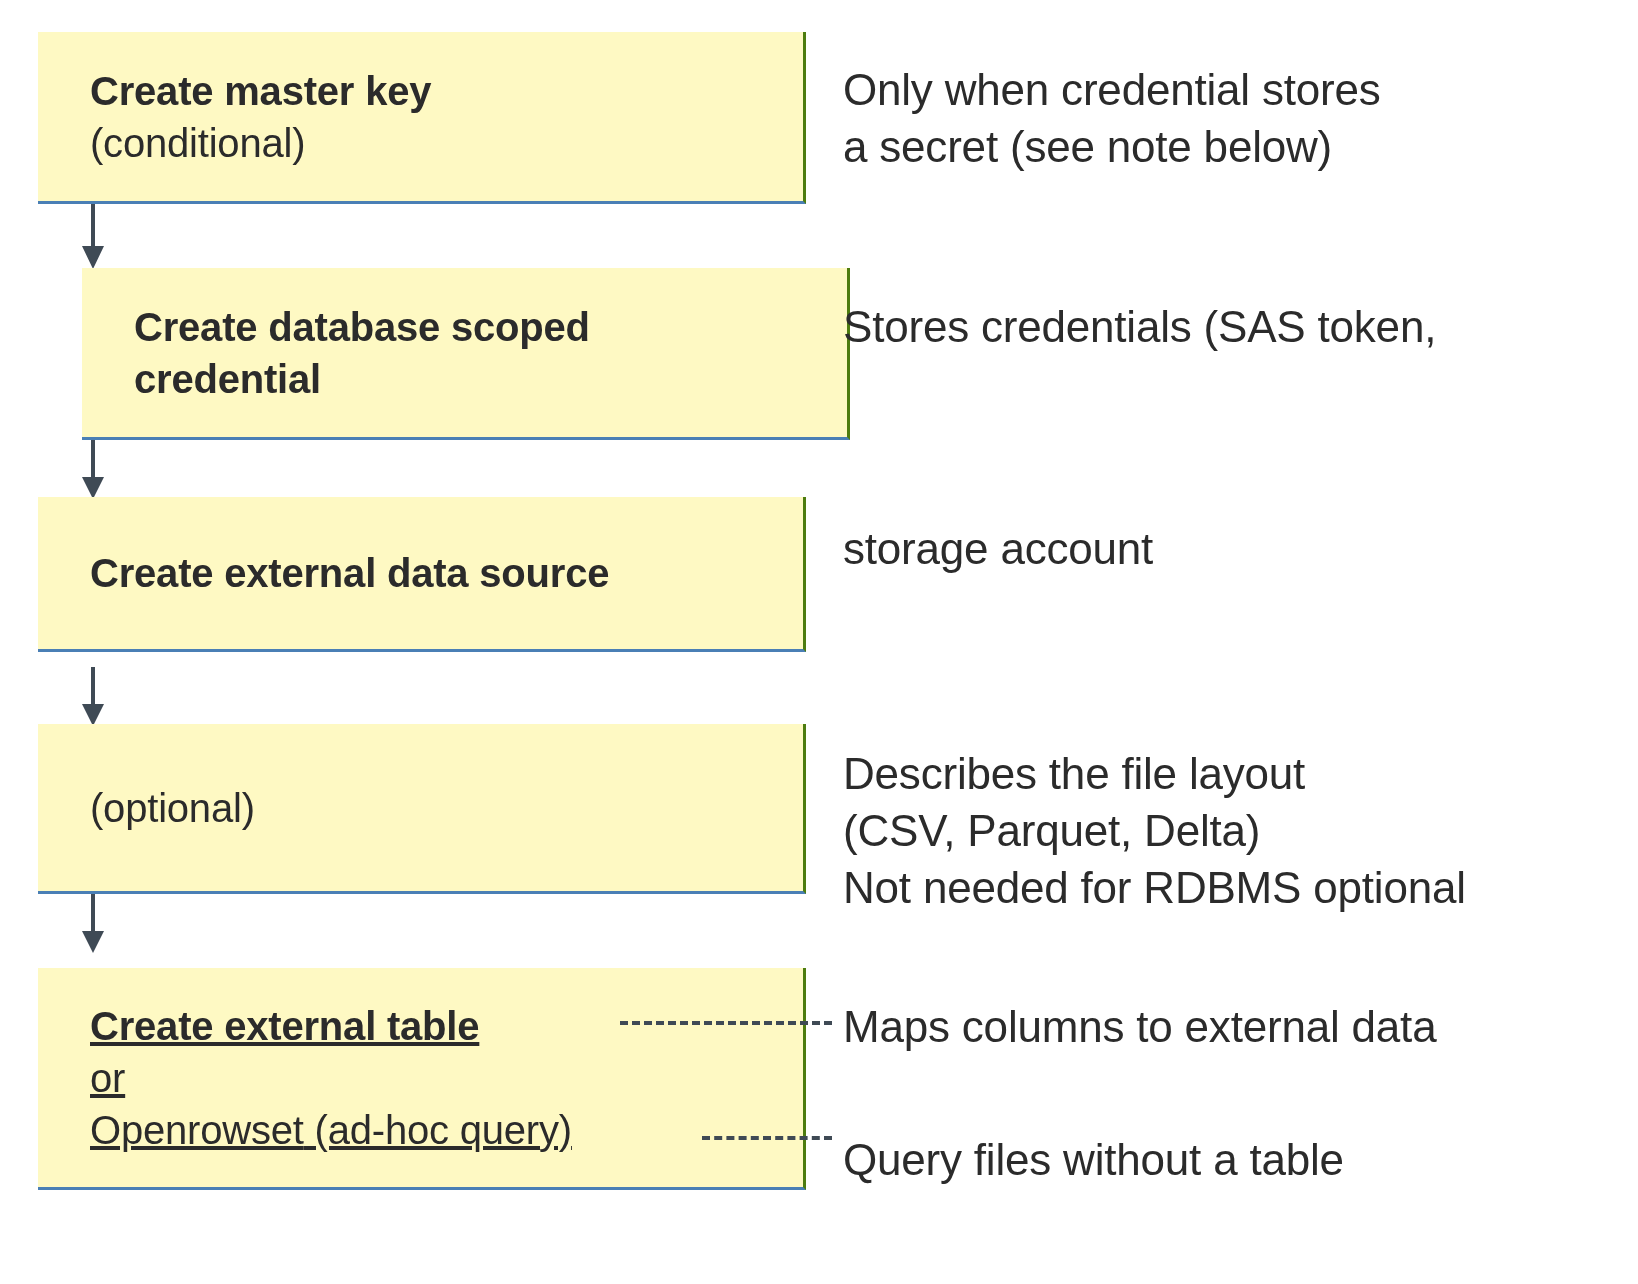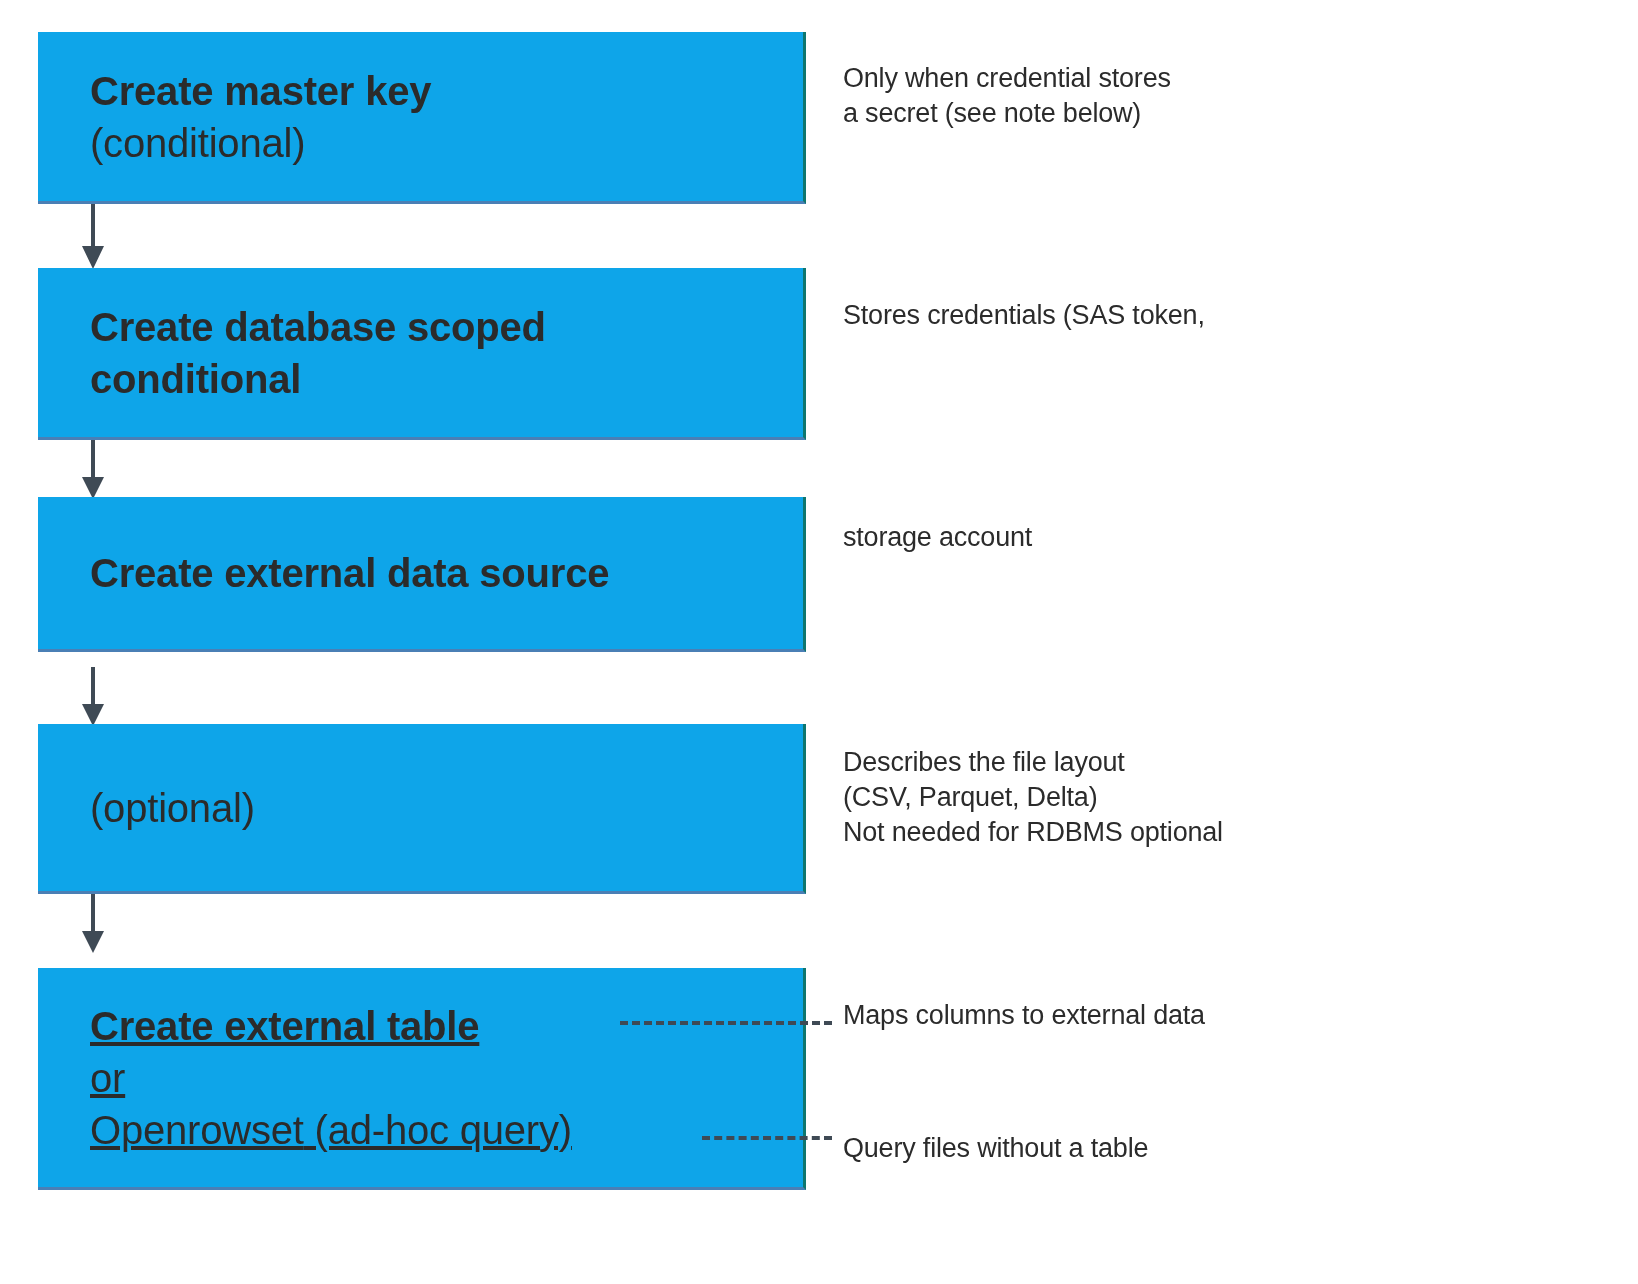--- a/index.html
+++ b/index.html
@@ -28,22 +28,22 @@
     position: absolute;
     left: 0;
     width: 1638px;
   }
 
   .box {
     position: absolute;
     left: 38px;
     width: 768px;
     box-sizing: border-box;
-    background: #0ea5e9;
-    border-right: 3px solid #0f766e;
+    background: #fef9c3;
+    border-right: 3px solid #4d7c0f;
     border-bottom: 3px solid #4a7fb5;
     display: flex;
     flex-direction: column;
     justify-content: center;
   }
 
   .box-inner {
     padding-left: 52px;
     padding-right: 14px;
   }
@@ -56,21 +56,21 @@
   }
   .ln.b { font-weight: bold; }
 
   
   .note {
     position: absolute;
     left: 843px;
     width: 780px;
   }
   .note .nl {
-    font-size: 27px;
+    font-size: 44px;
     line-height: 1.30;
     white-space: nowrap;
     letter-spacing: -0.2px;
   }
 
   
   .arrow {
     position: absolute;
     left: 76px;
     width: 34px;
@@ -102,24 +102,24 @@
     </div>
   </div>
 
   <div class="arrow" style="top:204px;">
     <svg width="34" height="66" viewBox="0 0 34 66">
       <path d="M15 0 L15 42 L6 42 L17 65 L28 42 L19 42 L19 0 Z" fill="#3f4a55"></path>
     </svg>
   </div>
 
   <div class="row">
-    <div class="box" style="top:268px; height:172px;">
+    <div class="box" style="top:268px; height:172px;margin-left:44px;">
       <div class="box-inner">
         <div class="ln b">Create database scoped</div>
-        <div class="ln b">conditional</div>
+        <div class="ln b">credential</div>
       </div>
     </div>
     <div class="note" style="top:298px;">
       <div class="nl">Stores credentials (SAS token,</div>
     </div>
   </div>
 
   <div class="arrow" style="top:440px;">
     <svg width="34" height="60" viewBox="0 0 34 60">
       <path d="M15 0 L15 37 L6 37 L17 59 L28 37 L19 37 L19 0 Z" fill="#3f4a55"></path>

